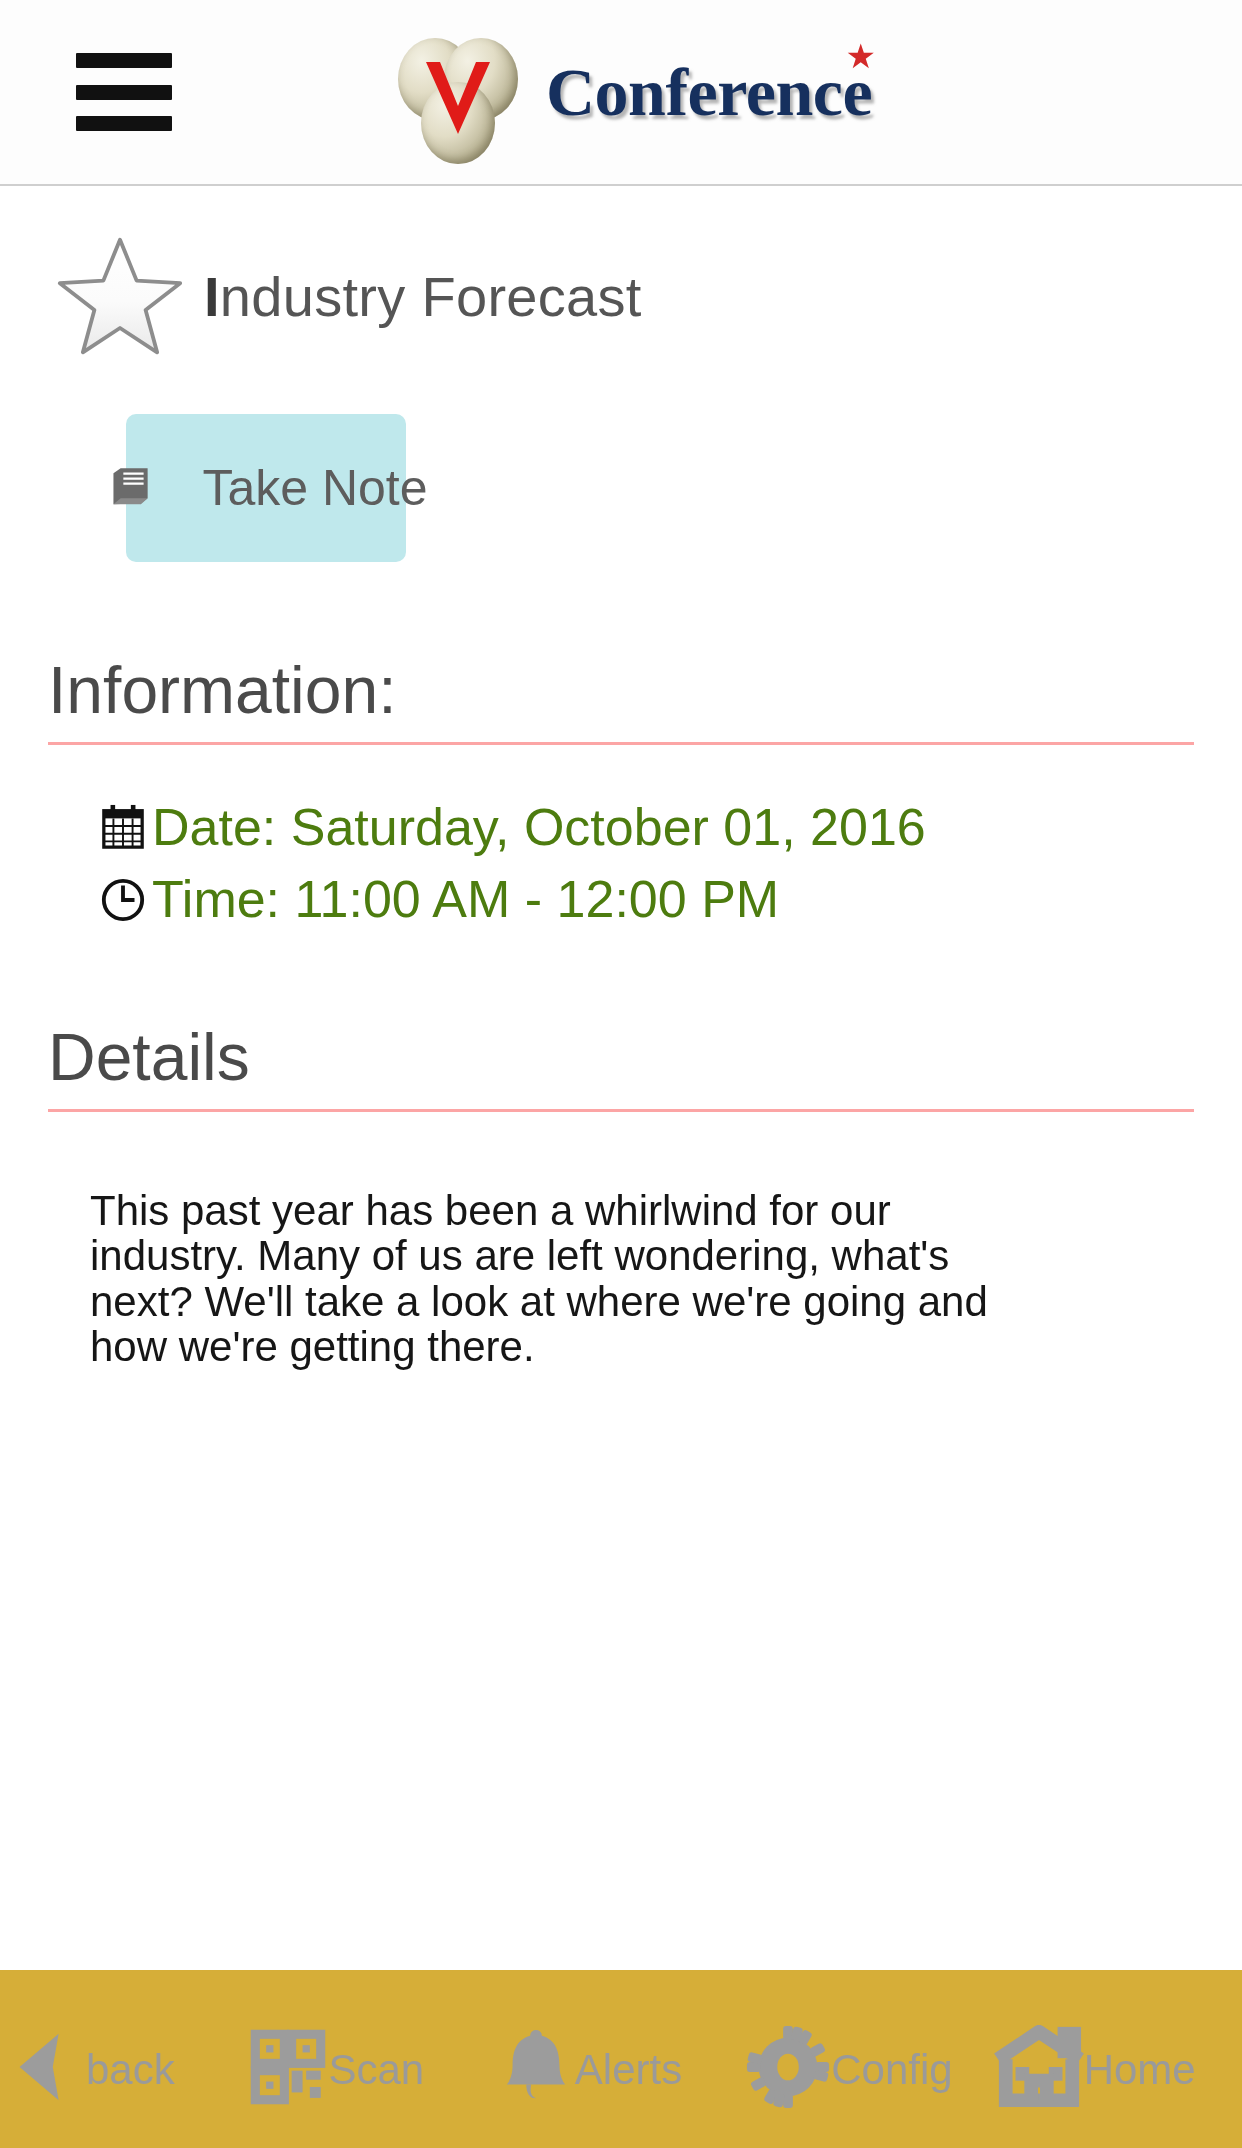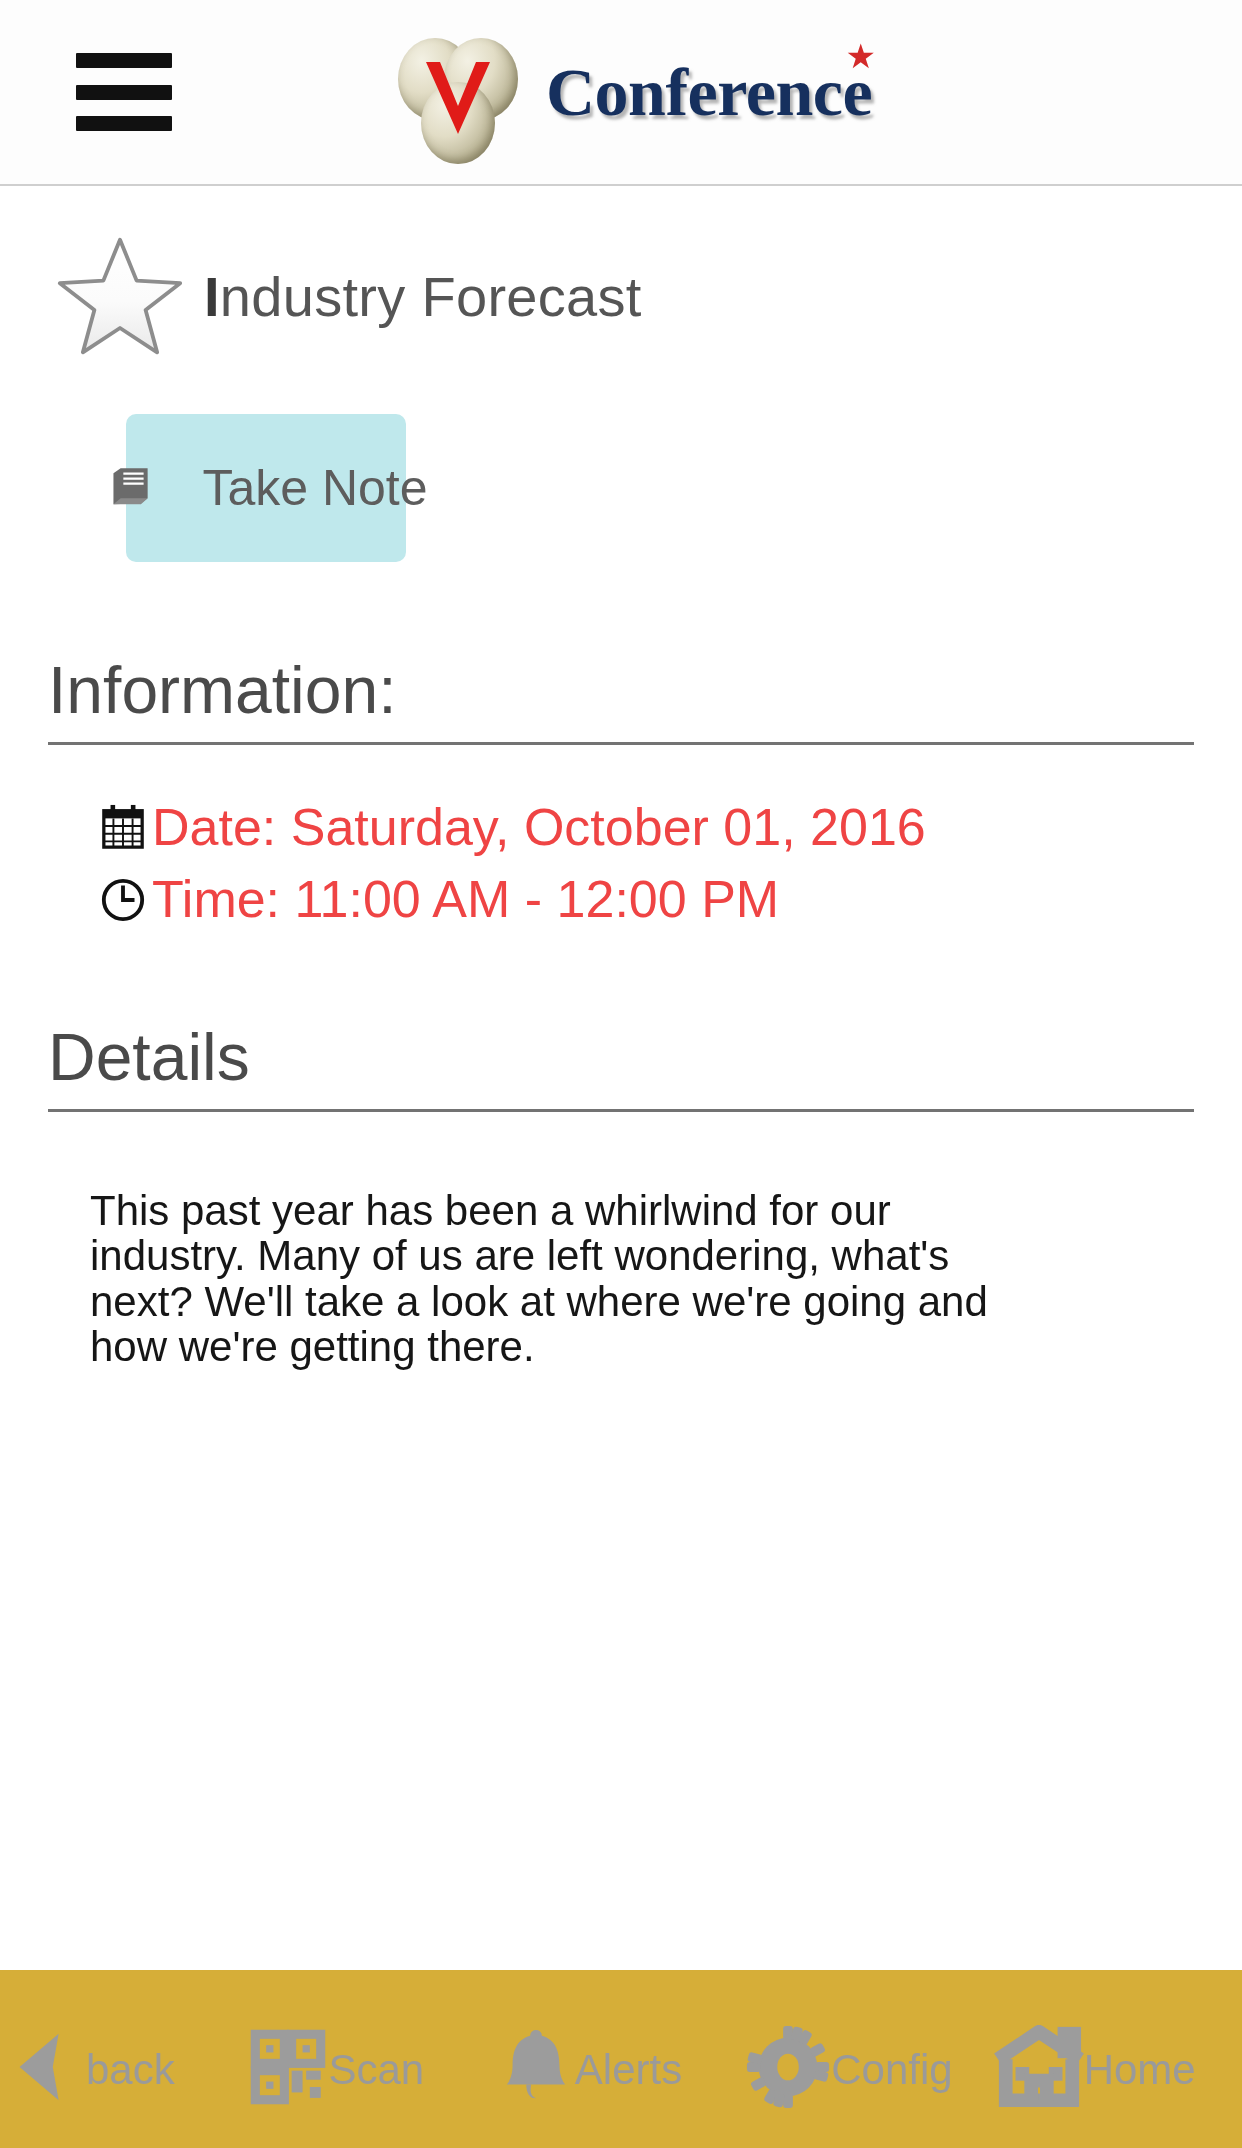--- a/index.html
+++ b/index.html
@@ -77,26 +77,26 @@
   .act-icon { width:58px; display:flex; justify-content:center; align-items:center; }
   .act-div { width:3px; height:70px; background:#8f8f8f; margin:0 22px; }
   .act-label { font-size:50px; color:#5d5d5d; white-space:nowrap; }
 
   
   .section { padding:0 48px; }
   .sec-head {
     margin-top:90px;
     font-size:66px; color:#4a4a4a; font-weight:400;
     padding-bottom:14px;
-    border-bottom:3px solid #737373;
+    border-bottom:3px solid #fca5a5;
   }
   .info-list { padding:52px 0 0 52px; }
   .info-row { display:flex; align-items:flex-start; margin-bottom:12px; }
   .info-ico { width:52px; flex:0 0 auto; padding-top:6px; }
-  .info-txt { font-size:52px; color:#ef4444; white-space:nowrap; }
+  .info-txt { font-size:52px; color:#4d7c0f; white-space:nowrap; }
 
   .details-body {
     padding:76px 42px 0 42px;
     font-size:42px; line-height:1.08; color:#161616;
     max-width:1010px;
   }
 
   
   .tabbar {
     position:absolute; left:0; bottom:0; width:1242px; height:178px;

